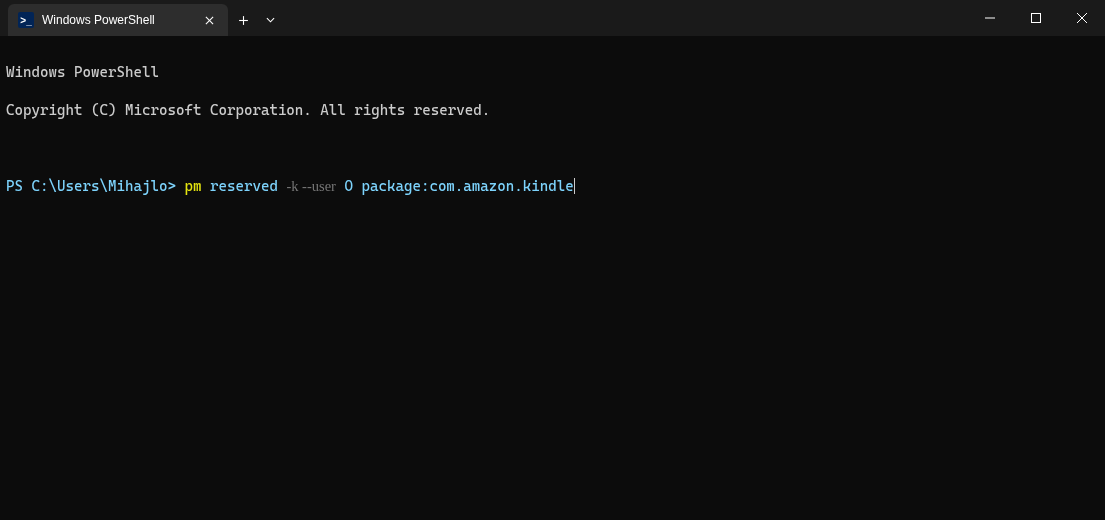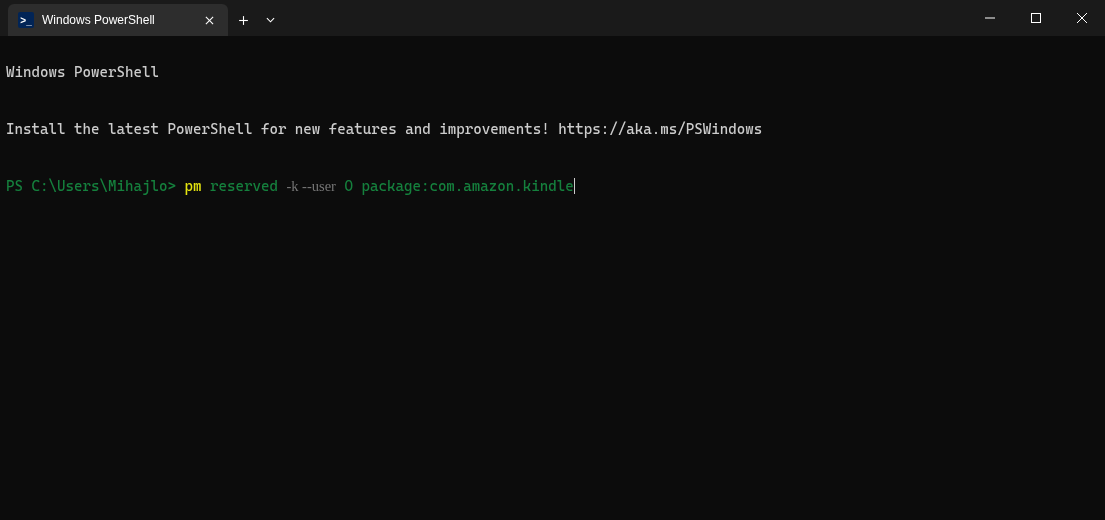--- a/index.html
+++ b/index.html
@@ -93,21 +93,21 @@
       padding: 8px 6px;
       font-size: 14.5px;
       line-height: 19px;
       white-space: pre;
       background: #0c0c0c;
       color: #cccccc;
     }
     .line { display: block; }
     .cmd-yellow { color: #e5e510; text-align: center; }
     .cmd-gray { color: #767676; font-family: Liberation Serif, serif; }
-    .cmd-white { color: #15803d; }
+    .cmd-white { color: #7dd3fc; }
     .cursor-block {
       display: inline-block;
       width: 1px;
       height: 16px;
       background: #cccccc;
       vertical-align: text-bottom;
       margin-left: 0px;
     }
   </style>
 </head>
@@ -152,17 +152,17 @@
       <svg viewBox="0 0 10 10">
           <line x1="0" y1="0" x2="10" y2="10"></line>
           <line x1="10" y1="0" x2="0" y2="10"></line>
         </svg>
     </div>
   </div>
 </div>
 
 <div class="terminal">
 <span class="line">Windows PowerShell</span>
+<span class="line">Copyright (C) Microsoft Corporation. All rights reserved.</span>
 <span class="line"></span>
-<span class="line">Install the latest PowerShell for new features and improvements! https://aka.ms/PSWindows</span>
 <span class="line"></span>
 <span class="line"><span class="cmd-white">PS C:\Users\Mihajlo&gt; </span><span class="cmd-yellow">pm</span><span class="cmd-white"> reserved </span><span class="cmd-gray">-k --user</span><span class="cmd-white"> O package:com.amazon.kindle</span><span class="cursor-block"></span></span>
 </div>
 
 </body></html>

